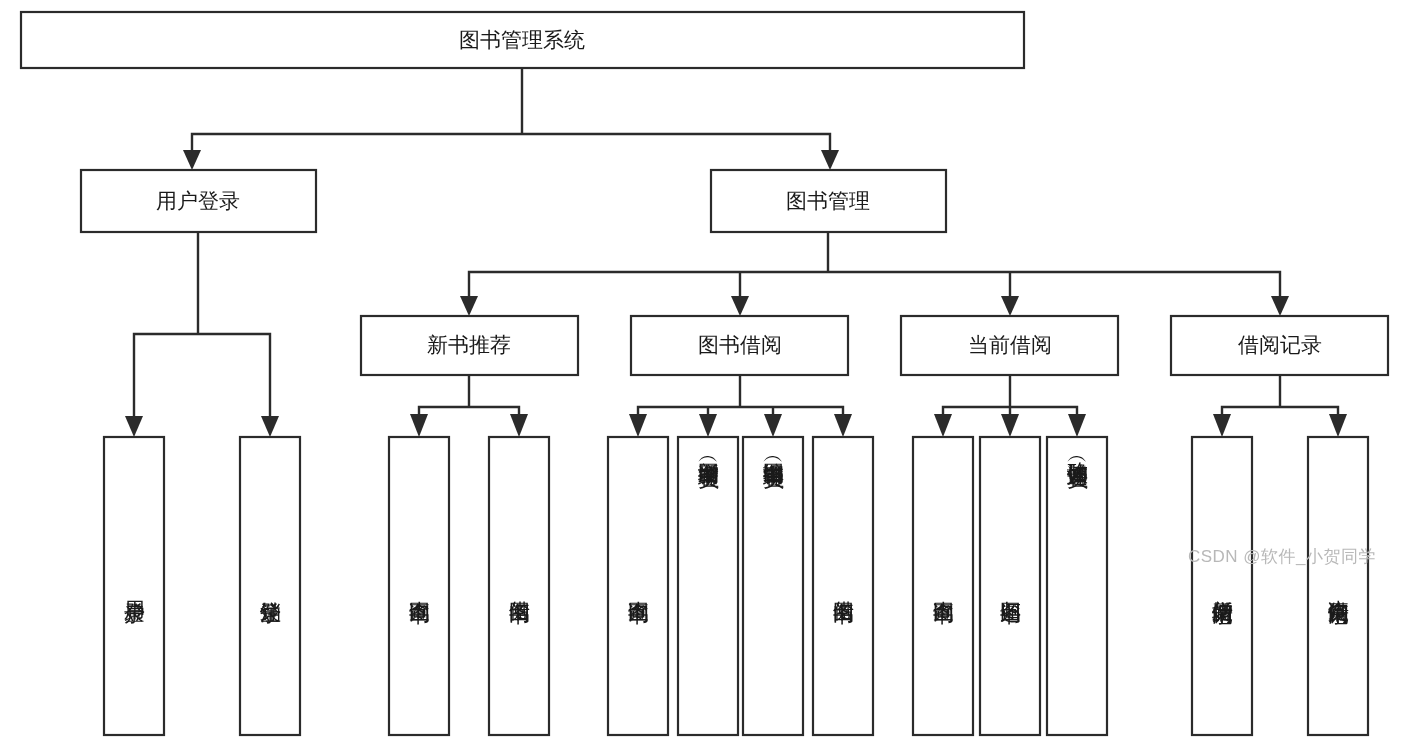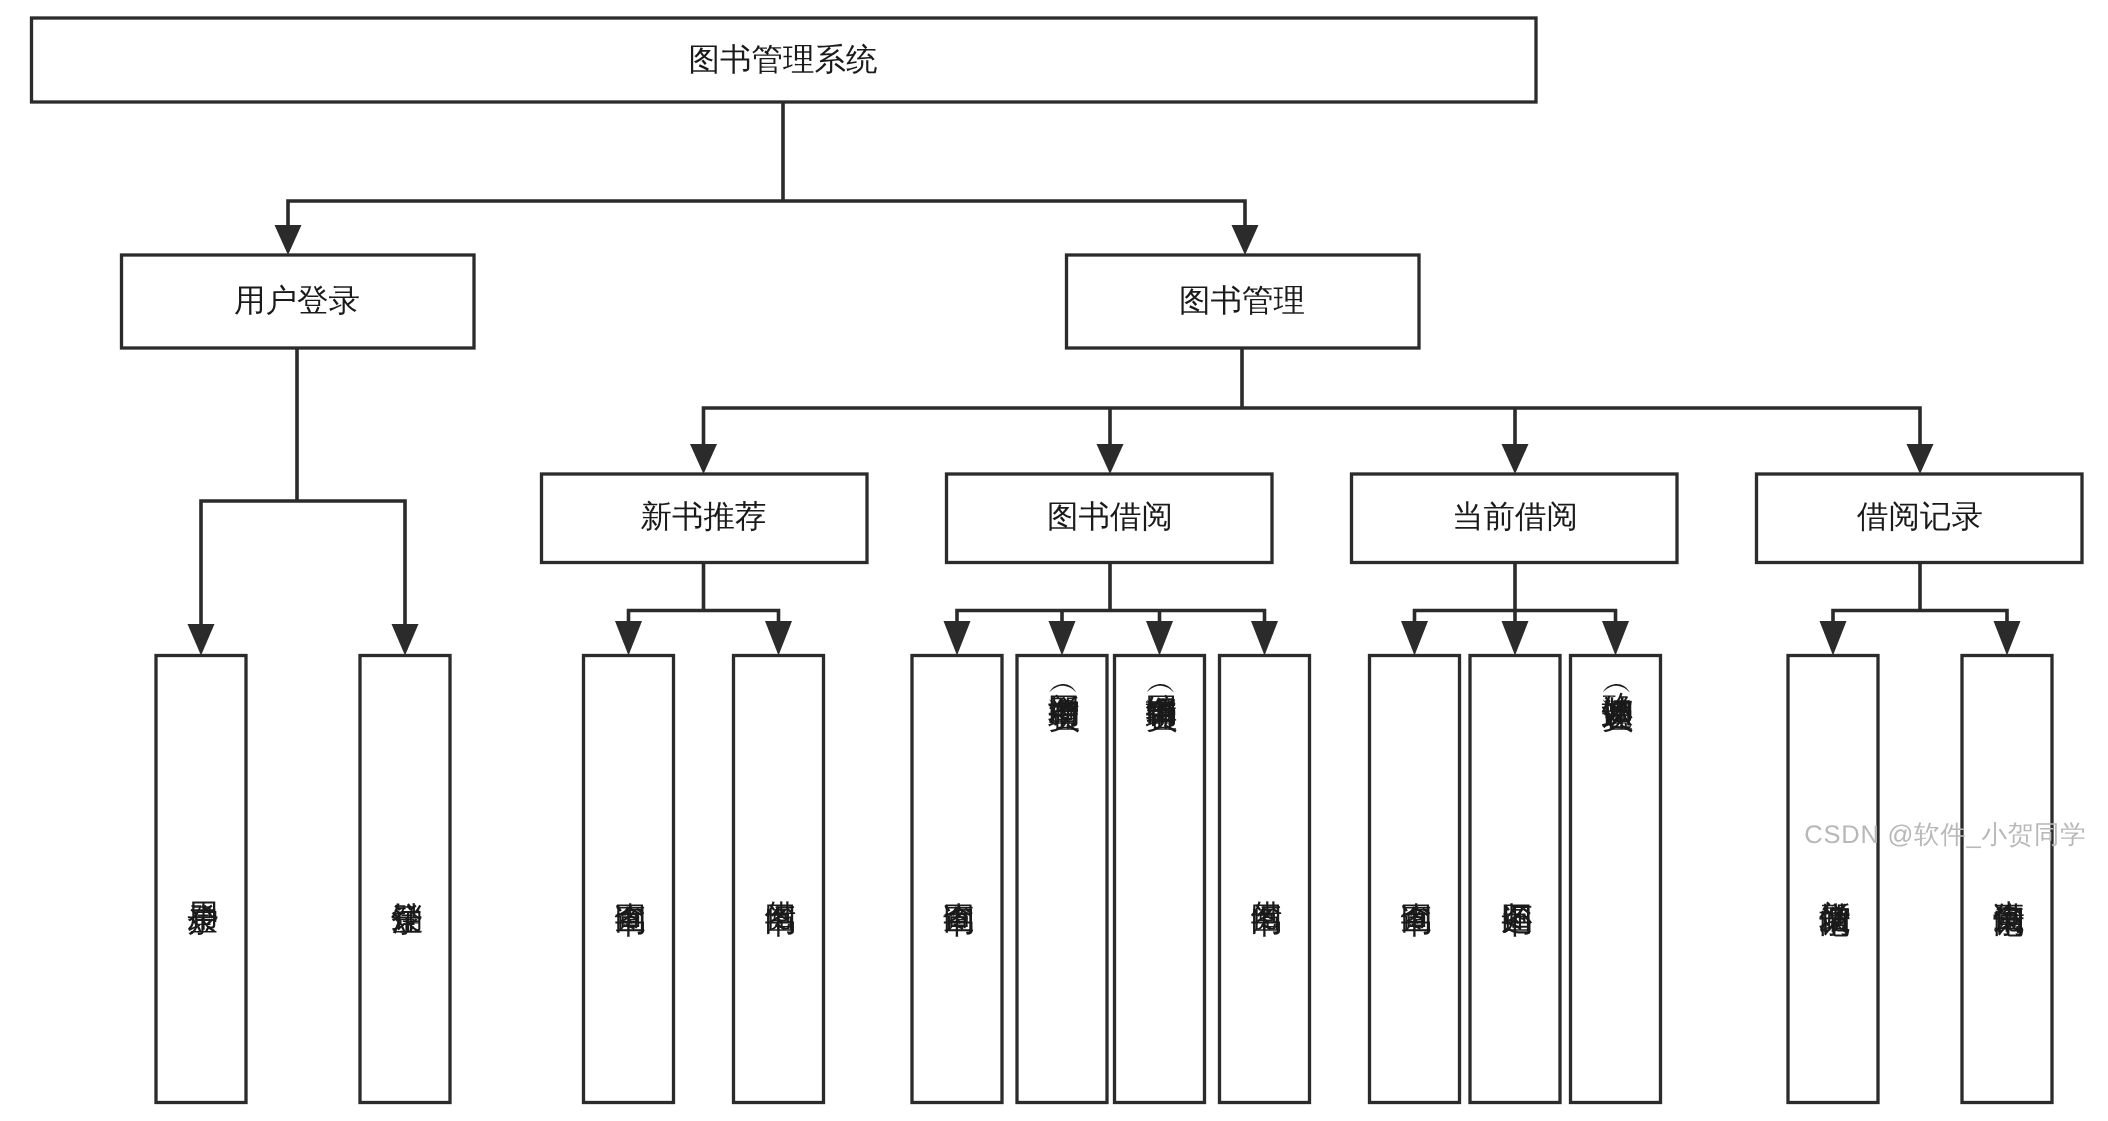--- a/index.html
+++ b/index.html
@@ -64,21 +64,21 @@
   }
   .leaf-label-wrap {
     position: absolute;
     display: flex;
     align-items: center;
     justify-content: center;
     pointer-events: none;
   }
   .watermark {
     position: absolute;
-    right: 14px;
+    right: 29px;
     bottom: 6px;
     font-family: "Liberation Sans", "DejaVu Sans", sans-serif;
     font-size: 17px;
     color: #b8b8b8;
     letter-spacing: 0.5px;
     white-space: nowrap;
   }
 </style>
 </head>
 <body>

